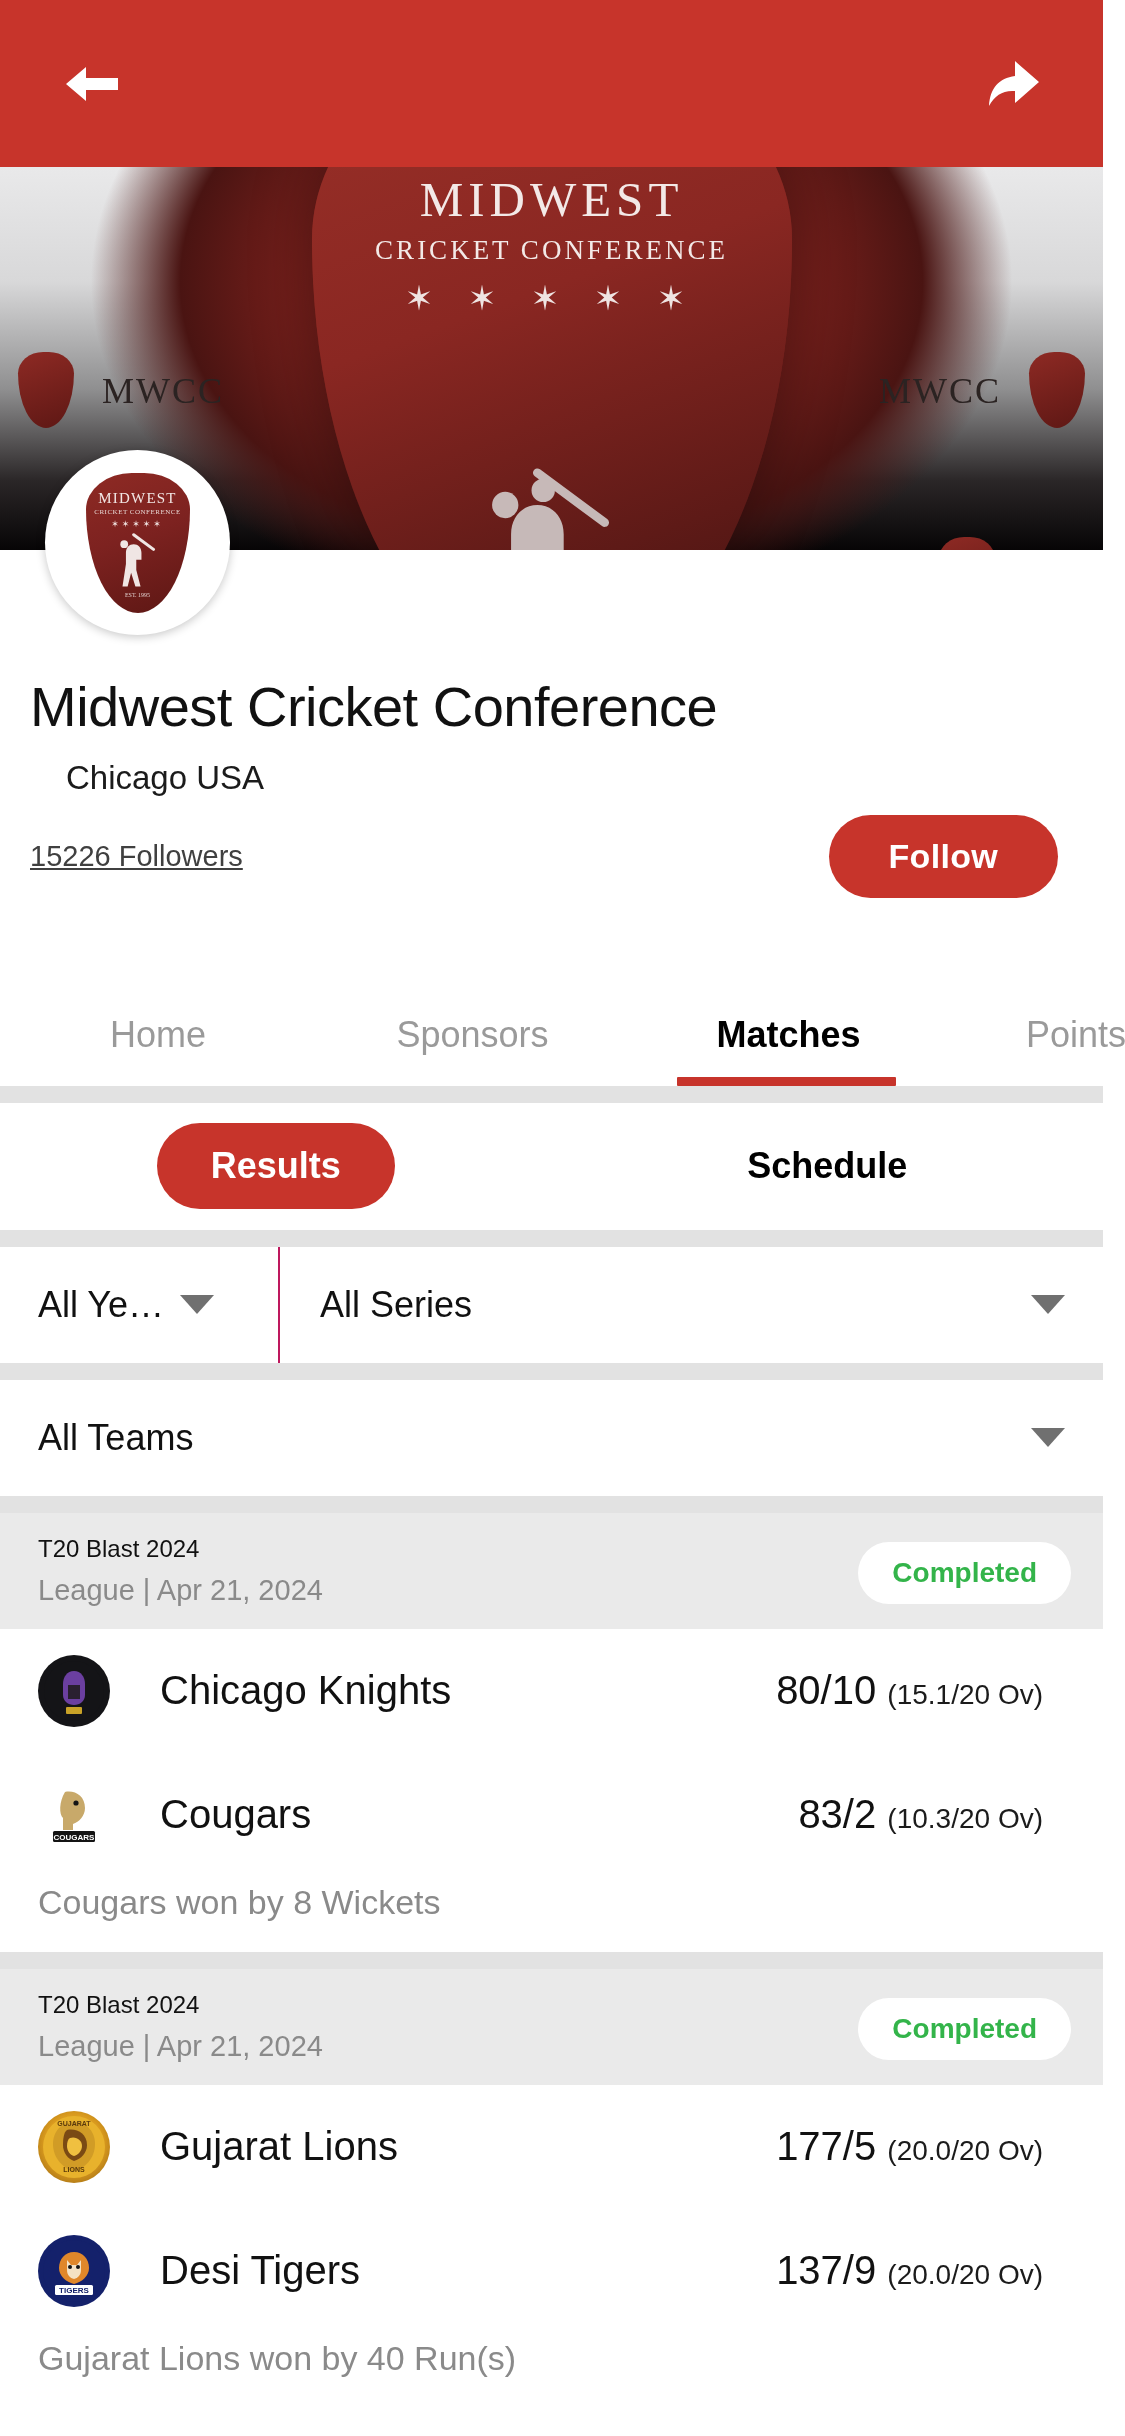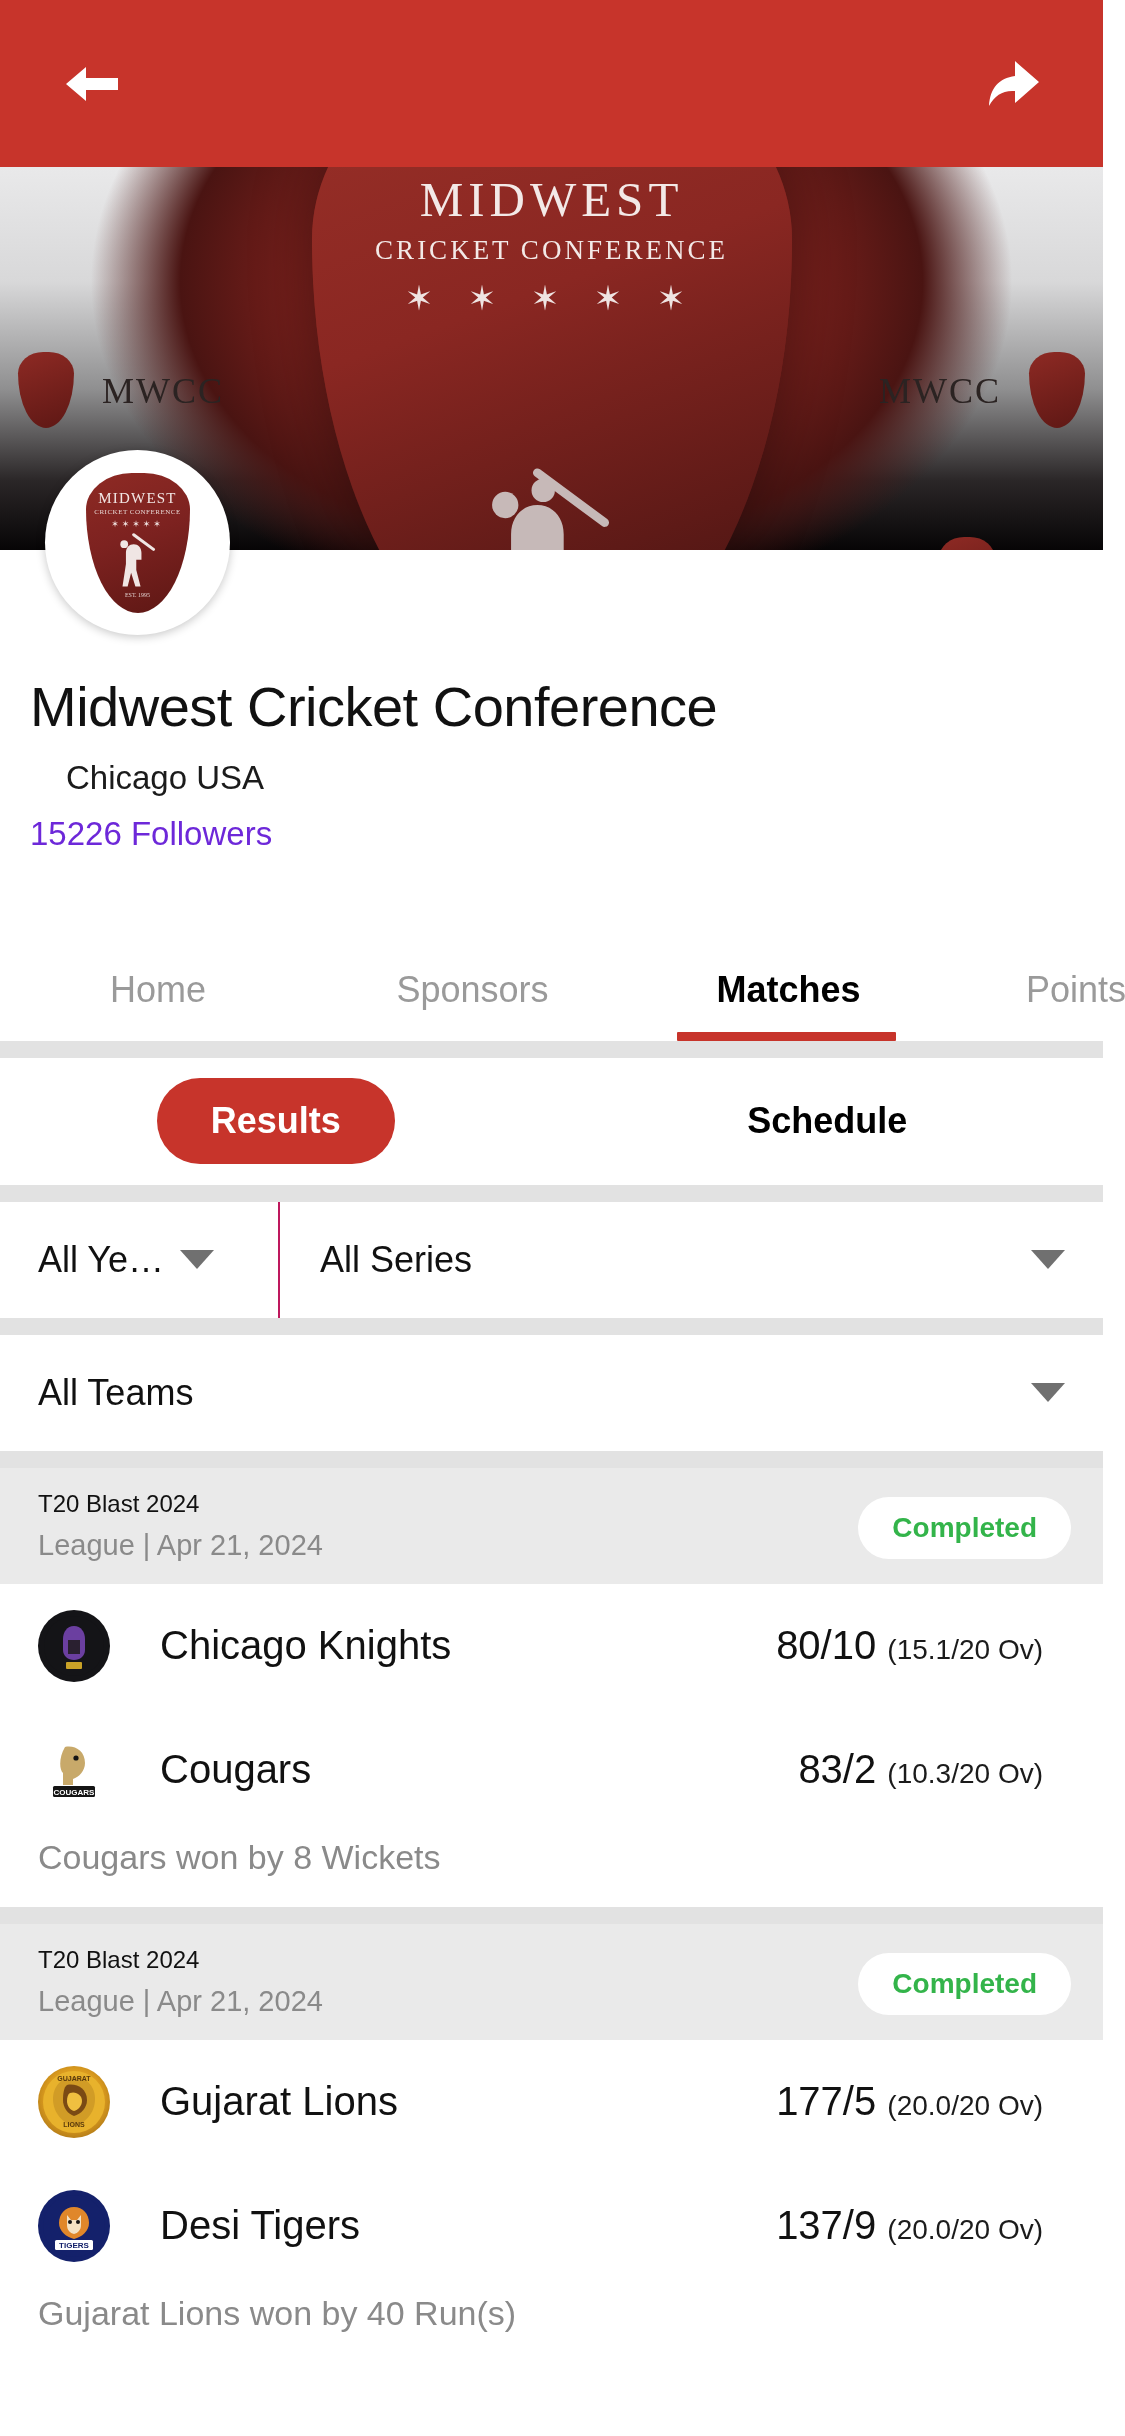--- a/index.html
+++ b/index.html
@@ -87,21 +87,21 @@
   .profile{ padding:0 30px; background:#fff; }
   .profile-title{
     font-size:56px; color:#111; font-weight:400; letter-spacing:-0.5px;
     padding-top:128px; line-height:1.05;
   }
   .profile-loc{ font-size:33px; color:#1b1b1b; margin-top:22px;margin-left:36px; }
   .profile-row{
     display:flex; align-items:center; justify-content:space-between;
     margin-top:18px; padding-right:15px;
   }
-  .followers{ font-size:33px; color:#6d28d9; }
+  .followers{ font-size:29px; color:#404040;text-decoration:underline; }
   .follow-btn{
     background:#c7342b; color:#fff; font-size:34px; font-weight:bold;
     border:none; border-radius:50px; padding:22px 60px; letter-spacing:.3px;
     cursor:pointer;
   }
 
   
   .tabs{
     display:flex; align-items:flex-end; background:#fff;
     margin-top:62px; height:126px; padding:0 0 0 0; position:relative;
@@ -249,20 +249,21 @@
       </svg>
       <div class="av-year">EST. 1995</div>
     </div>
   </div>
 
   <div class="profile">
     <div class="profile-title">Midwest Cricket Conference</div>
     <div class="profile-loc">Chicago USA</div>
     <div class="profile-row">
       <div class="followers">15226 Followers</div>
+      <button class="follow-btn">Follow</button>
     </div>
   </div>
 
   <div class="tabs">
     <div class="tab">
       <span>Home</span>
     </div>
     <div class="tab">
       <span>Sponsors</span>
     </div>

